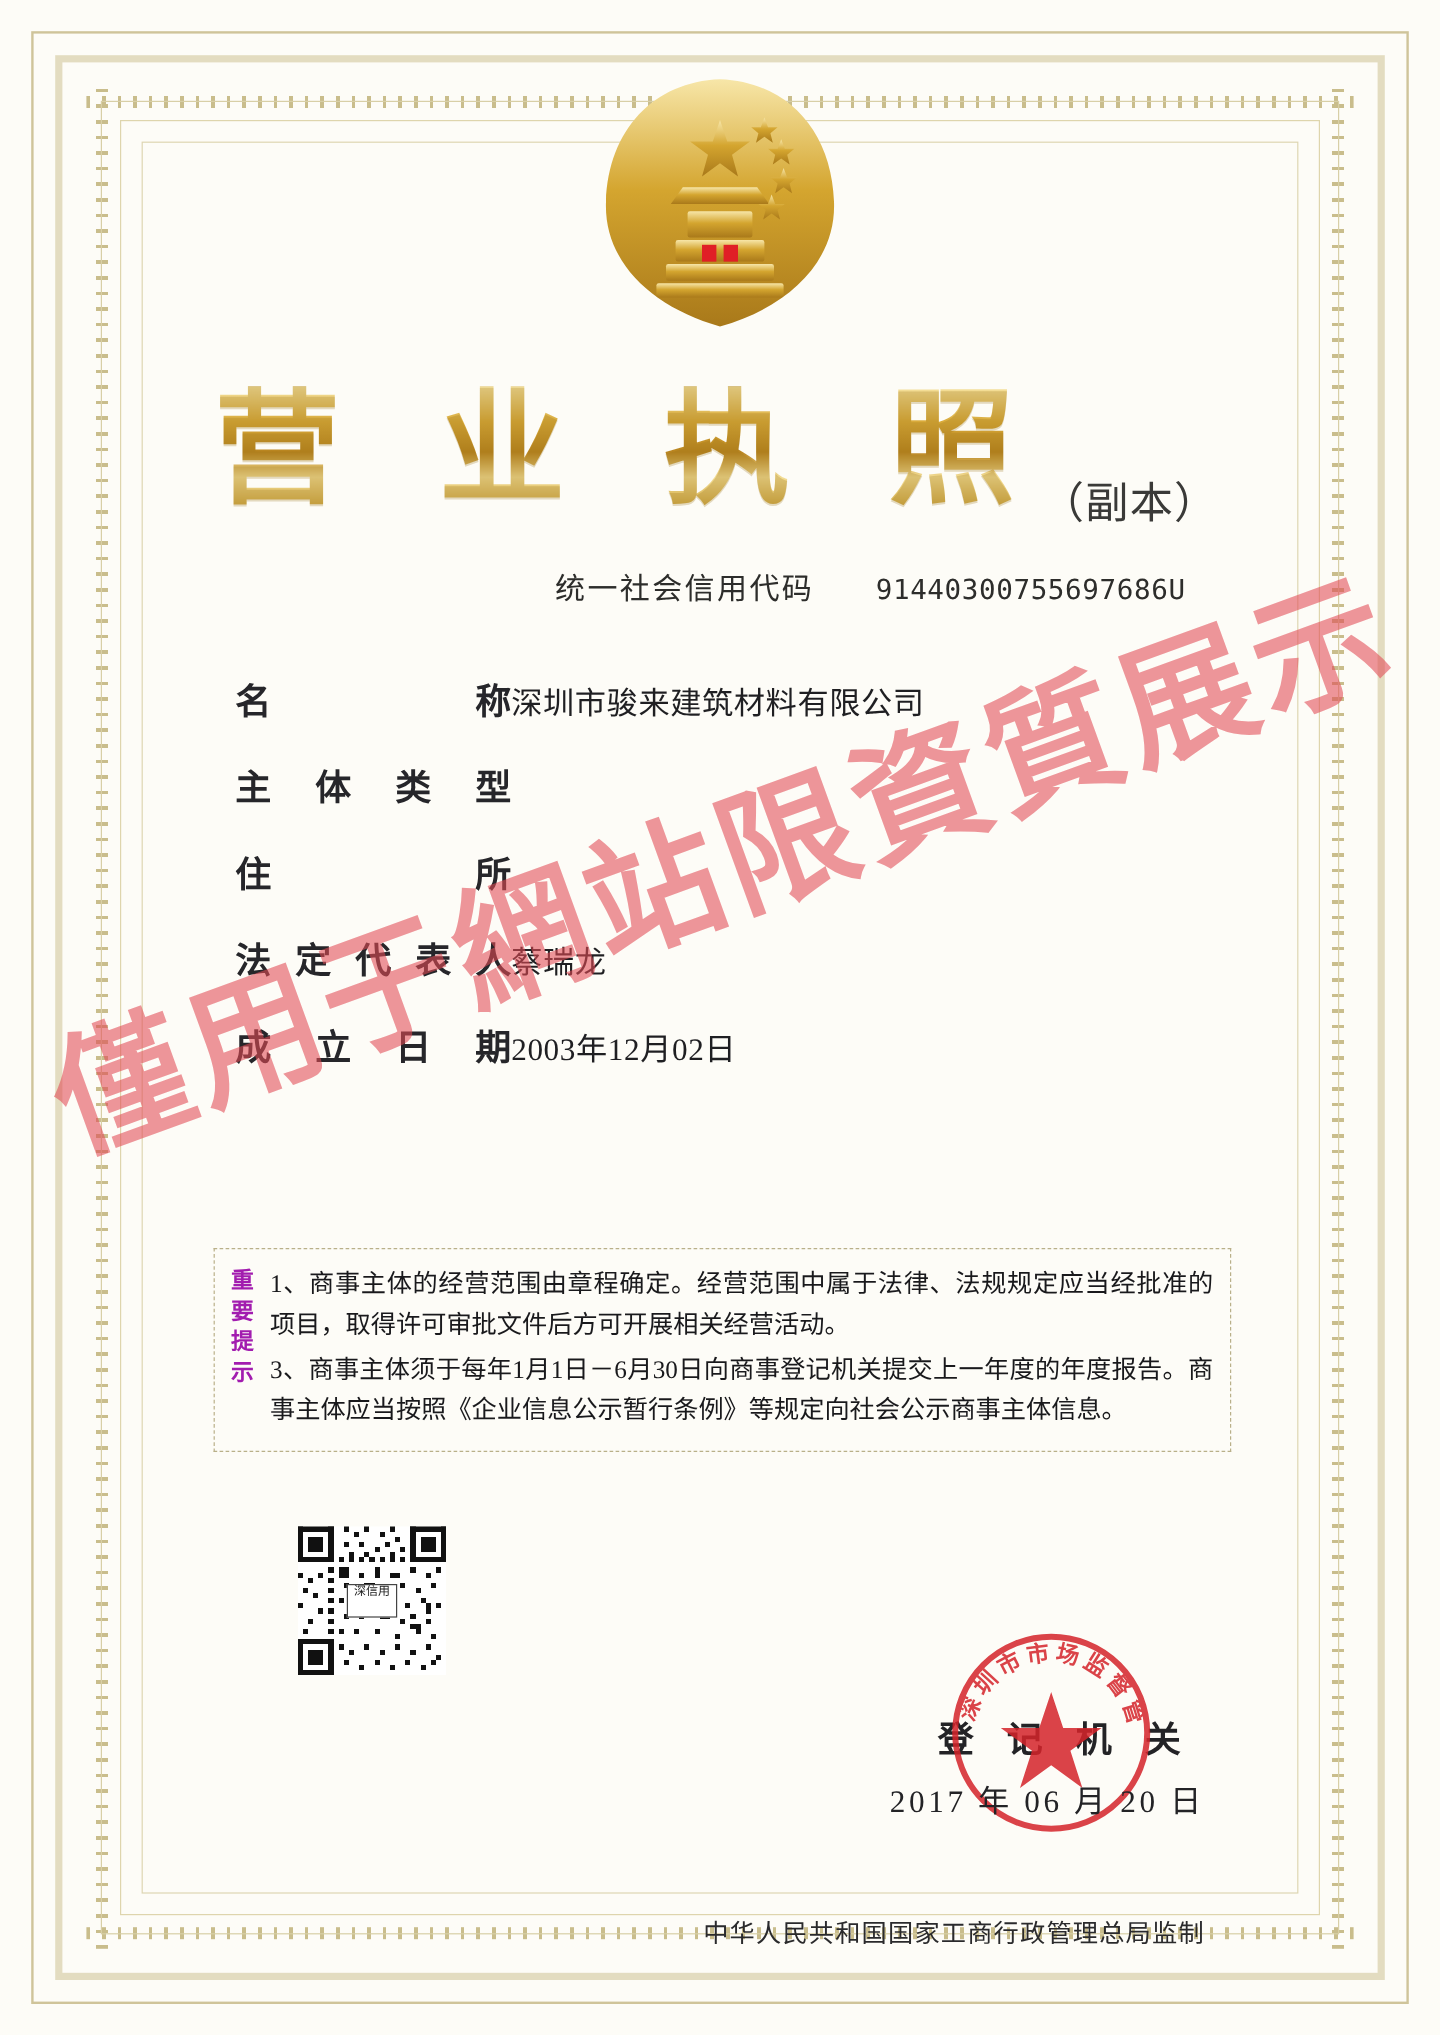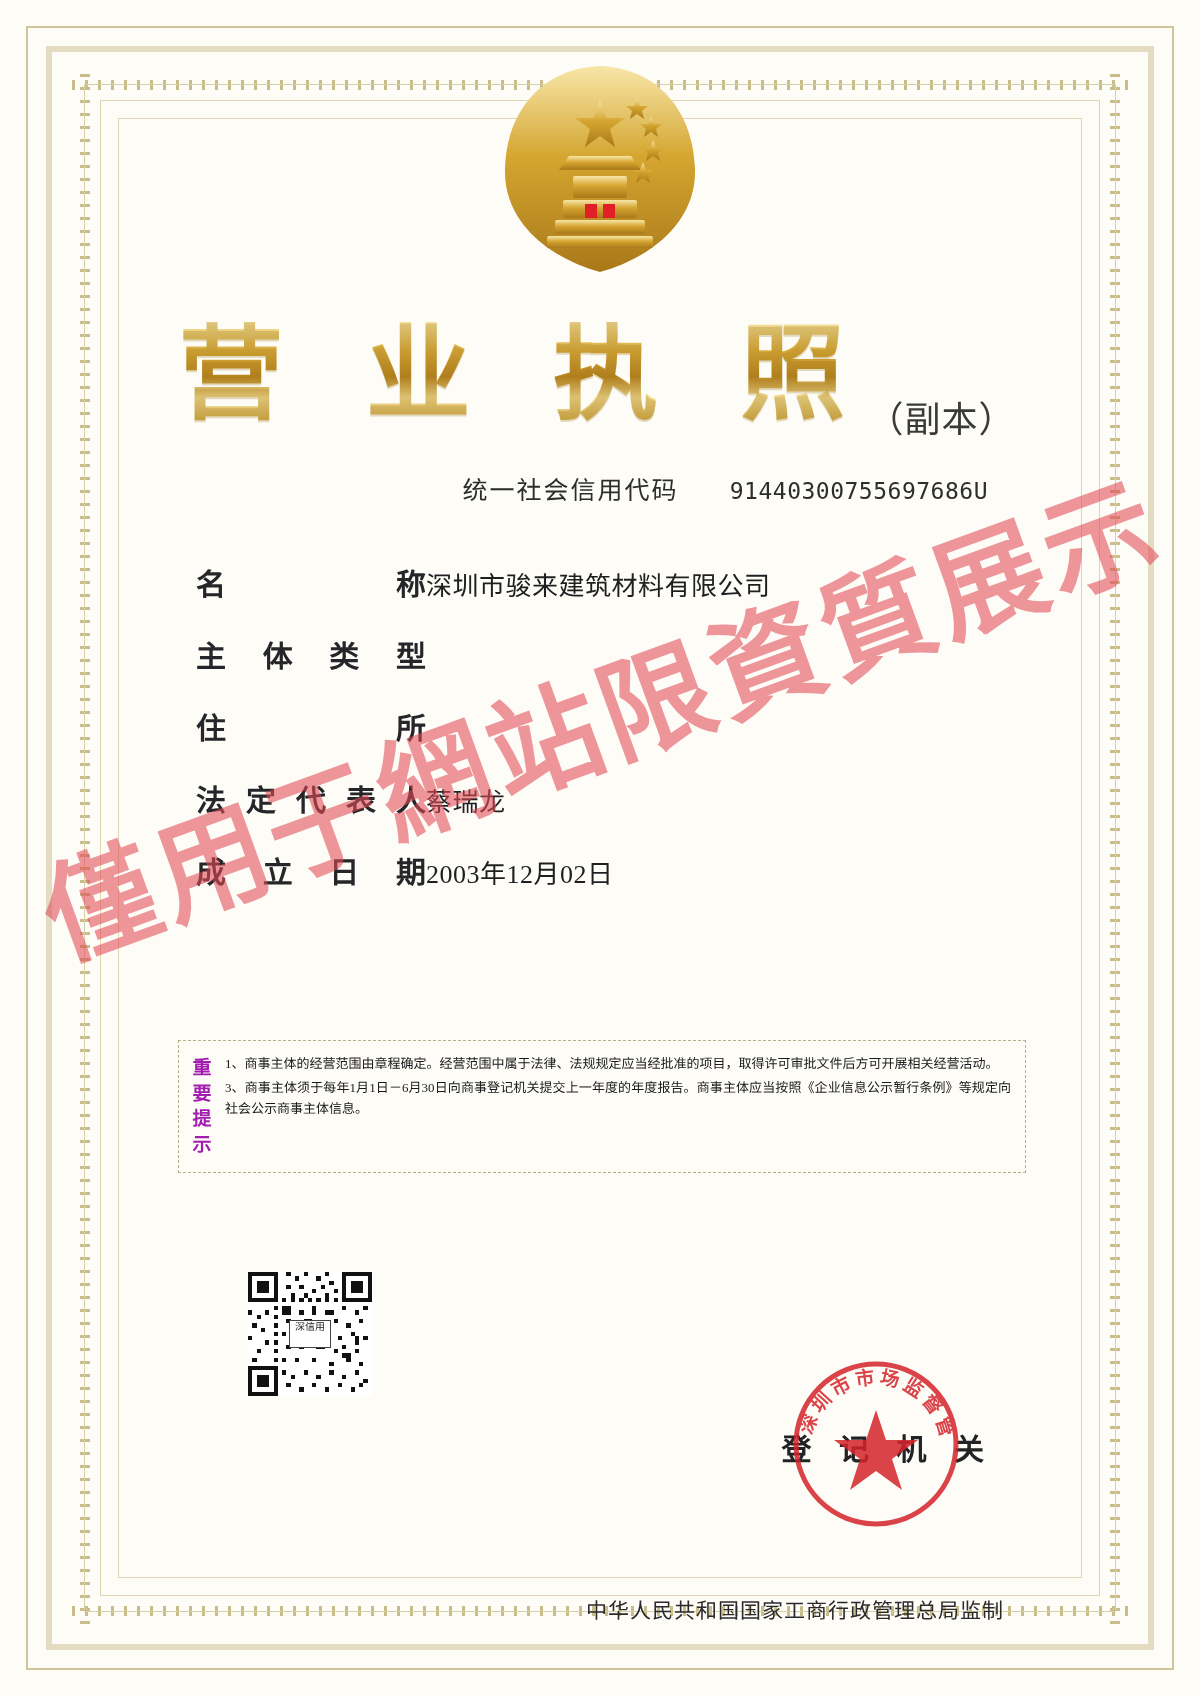--- a/index.html
+++ b/index.html
@@ -173,21 +173,21 @@
     flex: 0 0 26px;
     font-size: 19px;
     font-weight: bold;
     line-height: 1.35;
     color: #a21caf;
     text-align: center;
     padding-top: 2px;
   }
   .notice-body {
     flex: 1;
-    font-size: 13px;
+    font-size: 21px;
     line-height: 1.62;
     color: #19191c;
     text-align: justify;
   }
   .notice-body p { margin: 0 0 3px 0; }
 
   
   .qr {
     position: absolute;
     left: 248px;
@@ -503,18 +503,19 @@
       <defs>
         <path id="sealarc" d="M 86,86 m -62,0 a 62,62 0 1,1 124,0"></path>
         <path id="sealarc2" d="M 20,92 a 66,66 0 0 1 132,0"></path>
       </defs>
       <text fill="#d5232a" font-size="19" font-family="'Liberation Serif', serif" font-weight="bold" letter-spacing="4">
         <textPath href="#sealarc2" startOffset="7%">深圳市市场监督管理局</textPath>
       </text>
     </svg>
   </div>
 
+  <div class="issue-date">2017 年 06 月 20 日</div>
 
   <div class="footer">中华人民共和国国家工商行政管理总局监制</div>
 
   <div class="watermark">僅用于網站限資質展示</div>
 
 </div>
 
 </body></html>

